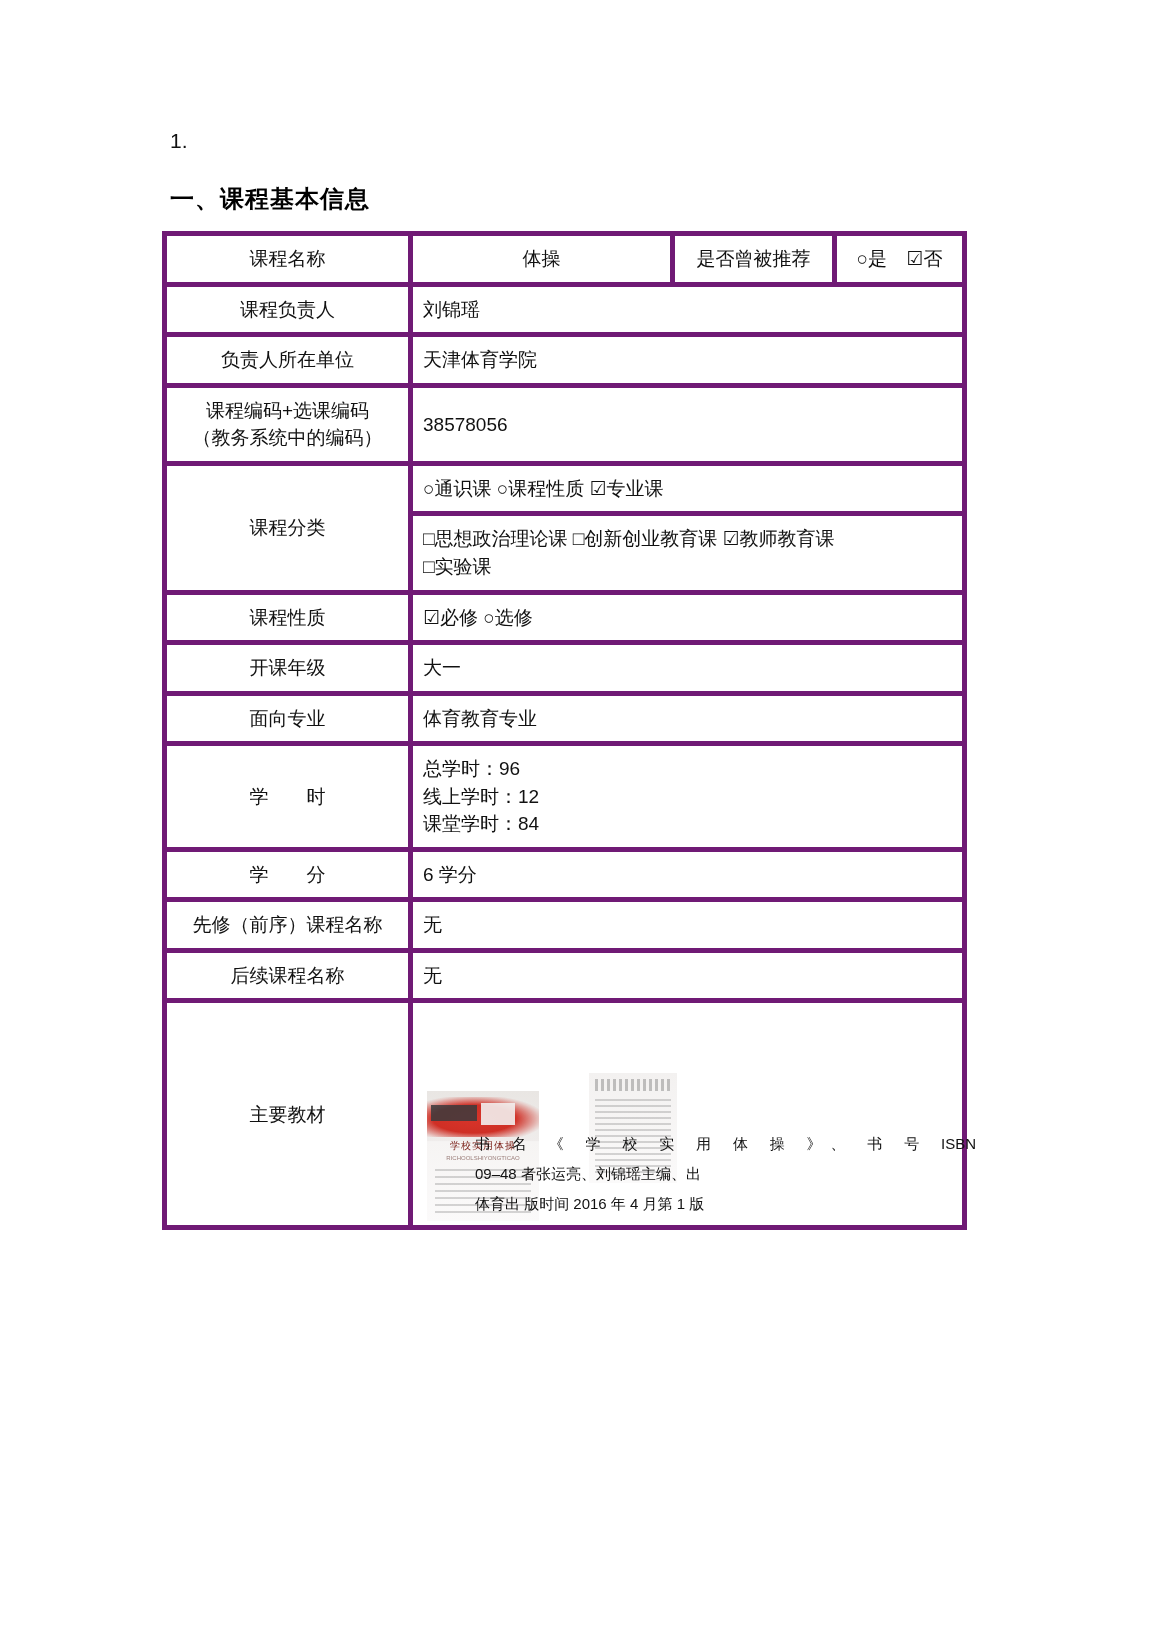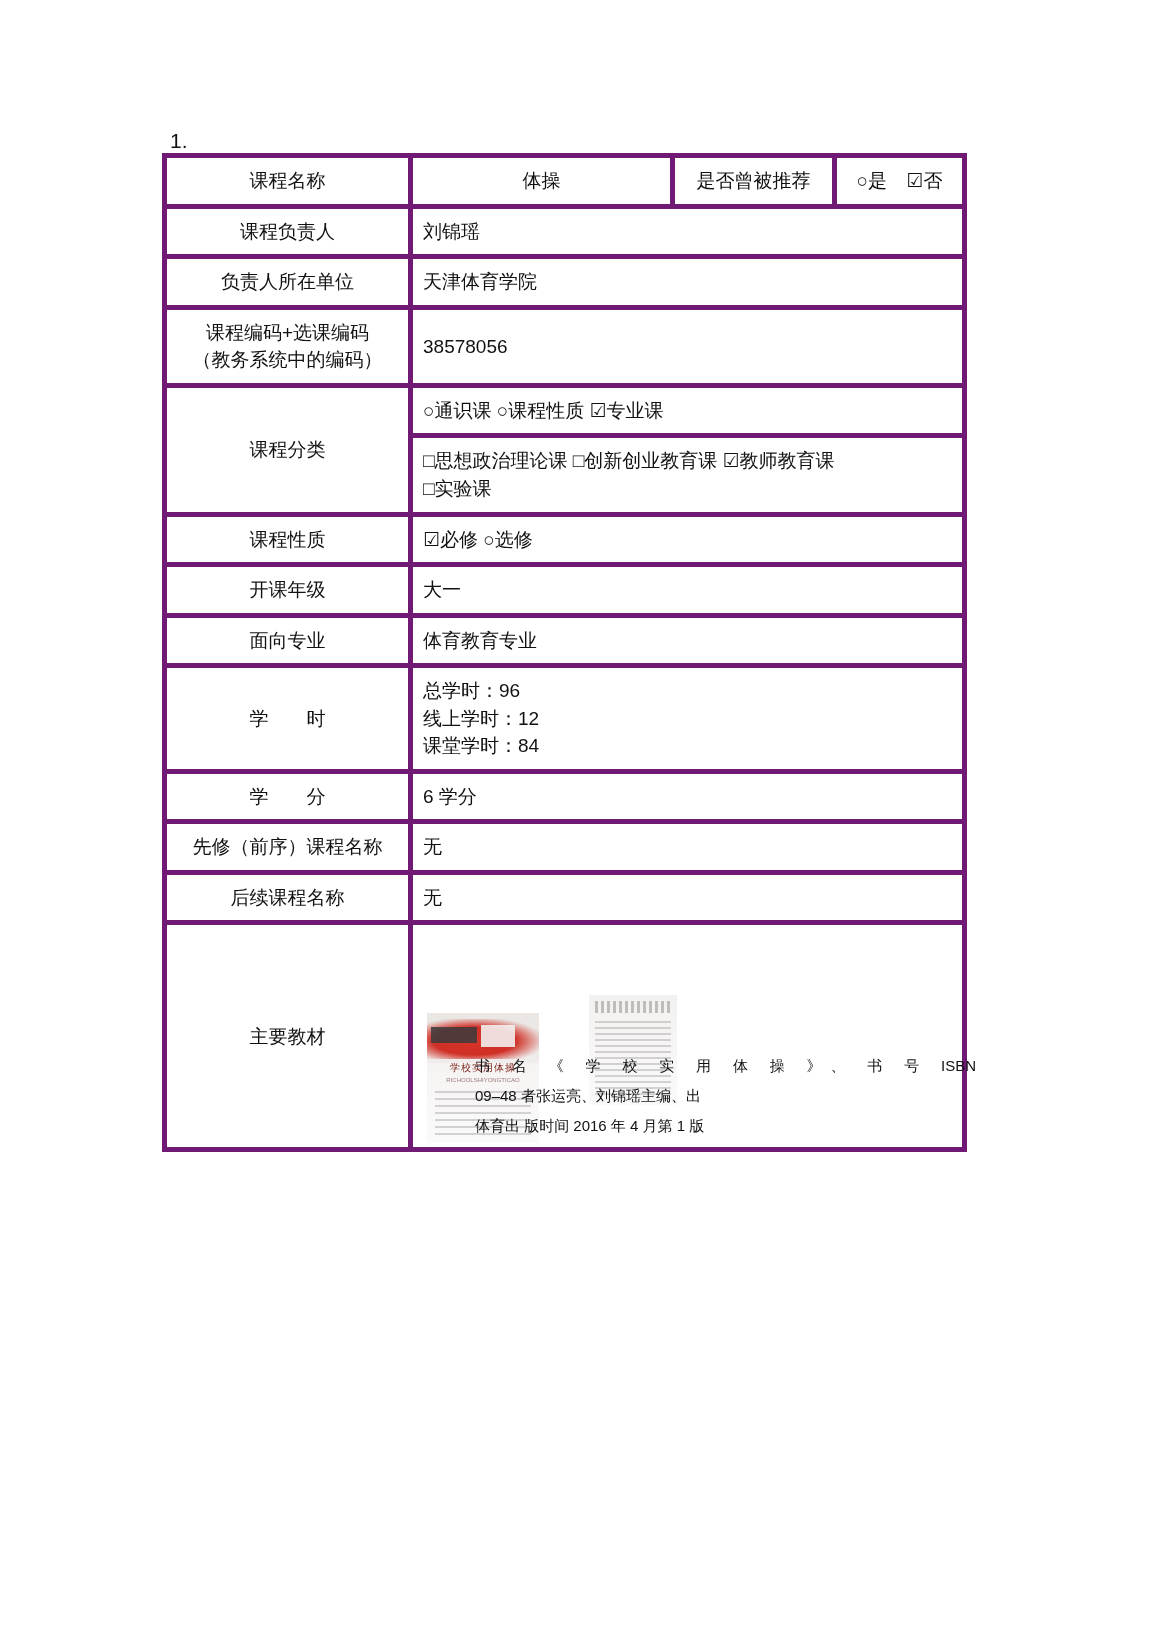--- a/index.html
+++ b/index.html
@@ -194,20 +194,21 @@
   }
 </style>
 </head>
 <body>
 
 <div class="page">
   <div class="content">
 
     <p class="list-number">1.</p>
 
+    <h2 class="section-title">一、课程基本信息</h2>
 
     <table class="info">
       <colgroup>
         <col style="width:246px">
         <col style="width:262px">
         <col style="width:162px">
         <col style="width:130px">
       </colgroup>
       <tbody>
         <tr>

